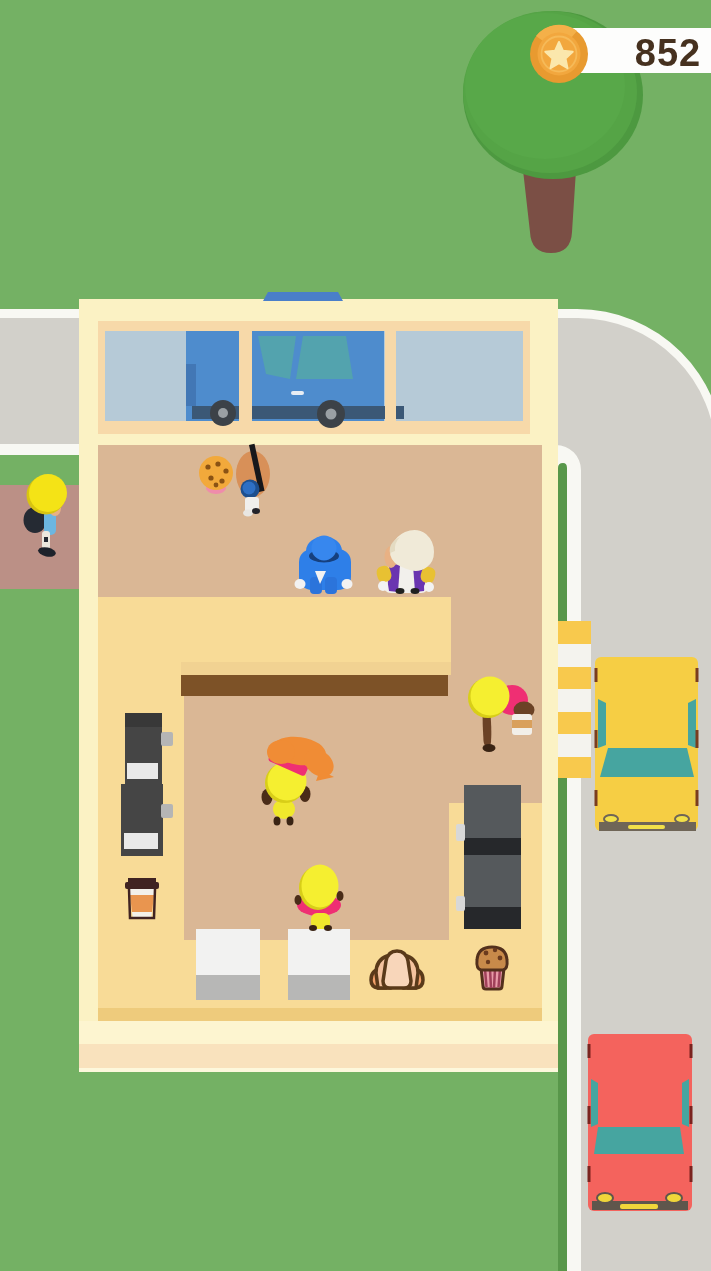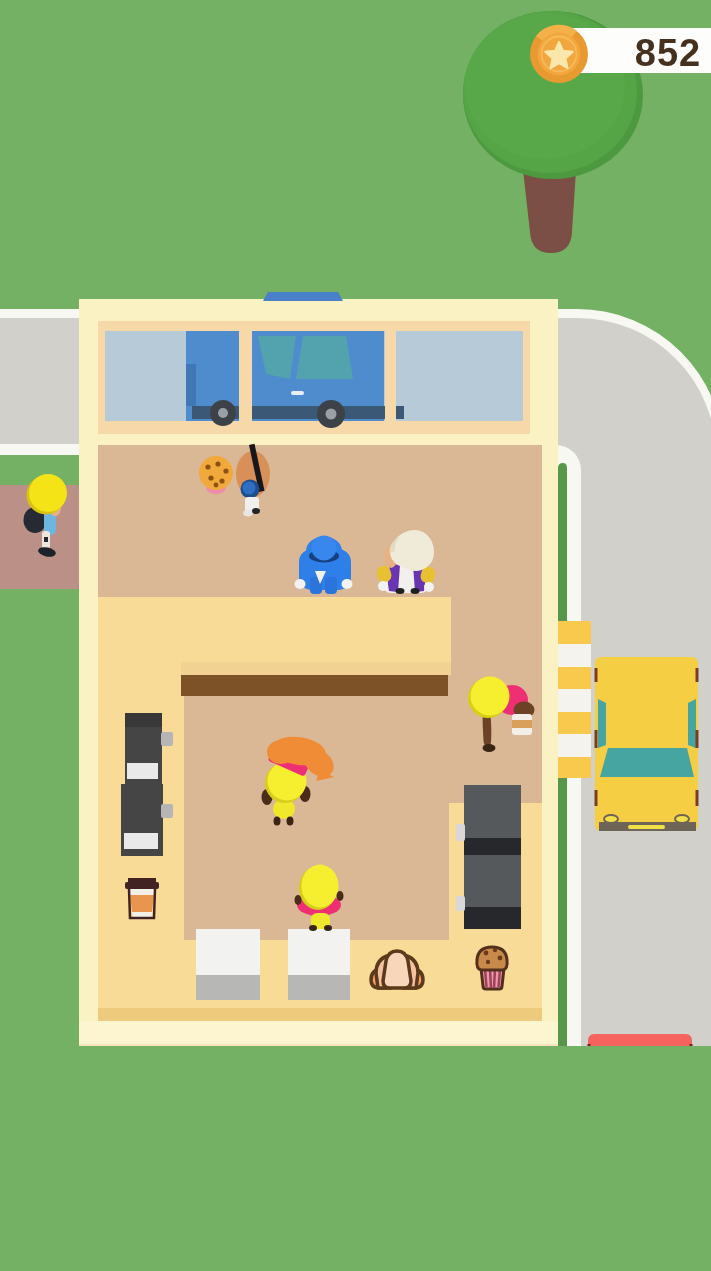--- a/index.html
+++ b/index.html
@@ -1,16 +1,16 @@
 <!DOCTYPE html>
 <html><head>
 <meta charset="utf-8">
 <style>
 html,body{margin:0;padding:0;background:#74b164;}
-#stage{position:relative;width:711px;height:1046px;overflow:hidden;font-family:"Liberation Sans",sans-serif;}
+#stage{position:relative;width:711px;height:1271px;overflow:hidden;font-family:"Liberation Sans",sans-serif;}
 </style>
 </head>
 <body>
 <div id="stage">
 <svg width="711" height="1271" viewBox="0 0 711 1271">
 
 <rect x="0" y="0" width="711" height="1271" fill="#74b164"></rect>
 
 <path d="M0,309 H577 A147,147 0 0 1 724,456 V1271 H558 V455 H0 Z" fill="#f8f8f3"></path>
 

